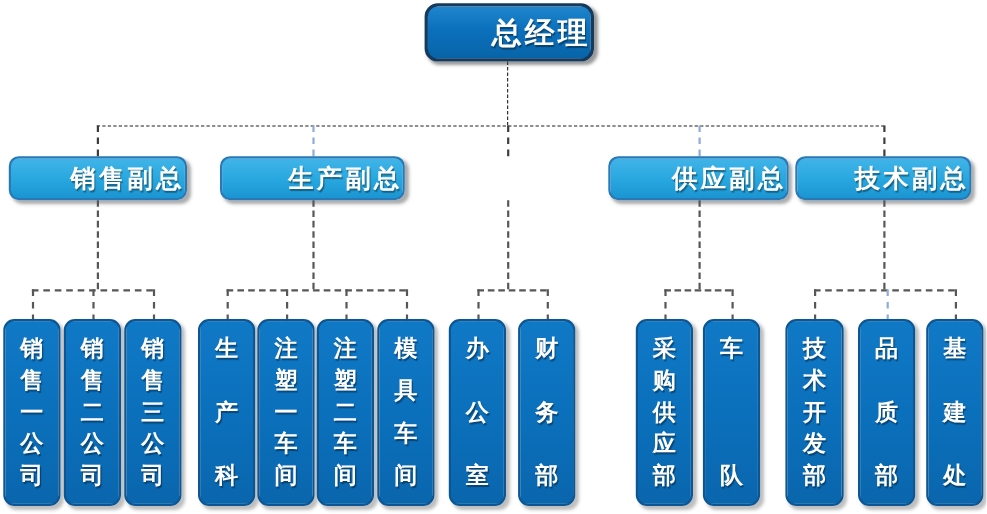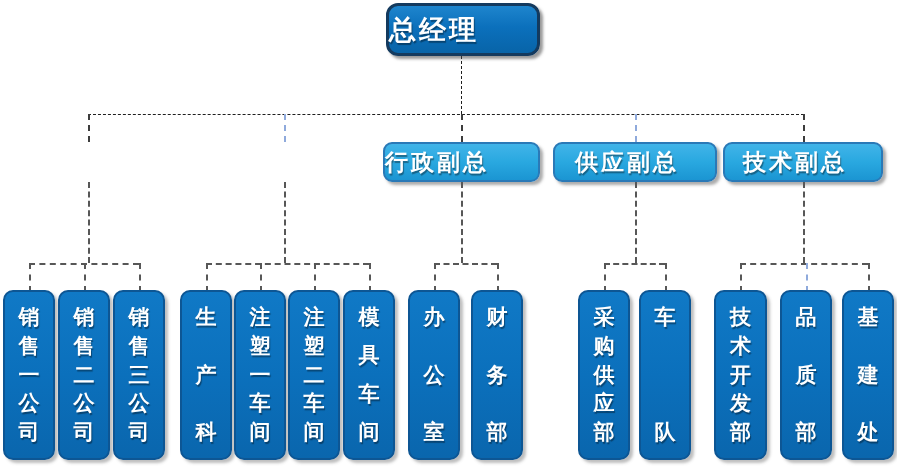--- a/index.html
+++ b/index.html
@@ -1,21 +1,21 @@
 <!DOCTYPE html>
 <html><head>
 <meta charset="utf-8">
 <style>
   html,body{margin:0;padding:0;background:#ffffff;}
   body{font-family:"DejaVu Sans",sans-serif;}
   #canvas{position:relative;width:897px;height:467px;background:#ffffff;overflow:hidden;}
 
   
   .obox{
-    position:absolute;display:flex;align-items:center;justify-content:flex-start;
+    position:absolute;display:flex;align-items:center;justify-content:flex-end;
     color:#ffffff;font-weight:bold;box-sizing:border-box;
     text-shadow:1px 1.5px 1px rgba(0,0,0,0.38);
   }
   .root-box{
     background:linear-gradient(180deg,#1e85cd 0%,#0b70bc 45%,#0864a8 100%);
     border:3px solid #143a5e;border-radius:12px;
     box-shadow:3px 3px 3px rgba(70,70,70,0.55);
     font-size:27px;letter-spacing:3px;
   }
   .vp-box{
@@ -80,22 +80,25 @@
   <div class="line v-gray" style="left:604px;top:263px;height:29px;"></div>
   <div class="line v-gray" style="left:665px;top:263px;height:29px;"></div>
   <div class="line v-gray" style="left:740px;top:263px;height:29px;"></div>
   <div class="line v-blue" style="left:806px;top:263px;height:29px;"></div>
   <div class="line v-gray" style="left:868px;top:263px;height:29px;"></div>
 
   <div class="obox root-box" style="left:386px;top:3px;width:154px;height:53px;">
     <span>总经理</span>
   </div>
 
-  <div class="obox vp-box" style="left:383px;top:142px;width:157px;height:40px;">
-    <span>行政副总</span>
+  <div class="obox vp-box" style="left:8px;top:142px;width:162px;height:40px;">
+    <span>销售副总</span>
+  </div>
+  <div class="obox vp-box" style="left:200px;top:142px;width:168px;height:40px;">
+    <span>生产副总</span>
   </div>
   <div class="obox vp-box" style="left:553px;top:142px;width:164px;height:40px;padding-left:20px;">
     <span>供应副总</span>
   </div>
   <div class="obox vp-box" style="left:723px;top:142px;width:160px;height:40px;padding-left:18px;">
     <span>技术副总</span>
   </div>
 
   <div class="obox dept-box" style="left:3px;top:290px;width:52px;height:170px;">
       <span>销</span>

